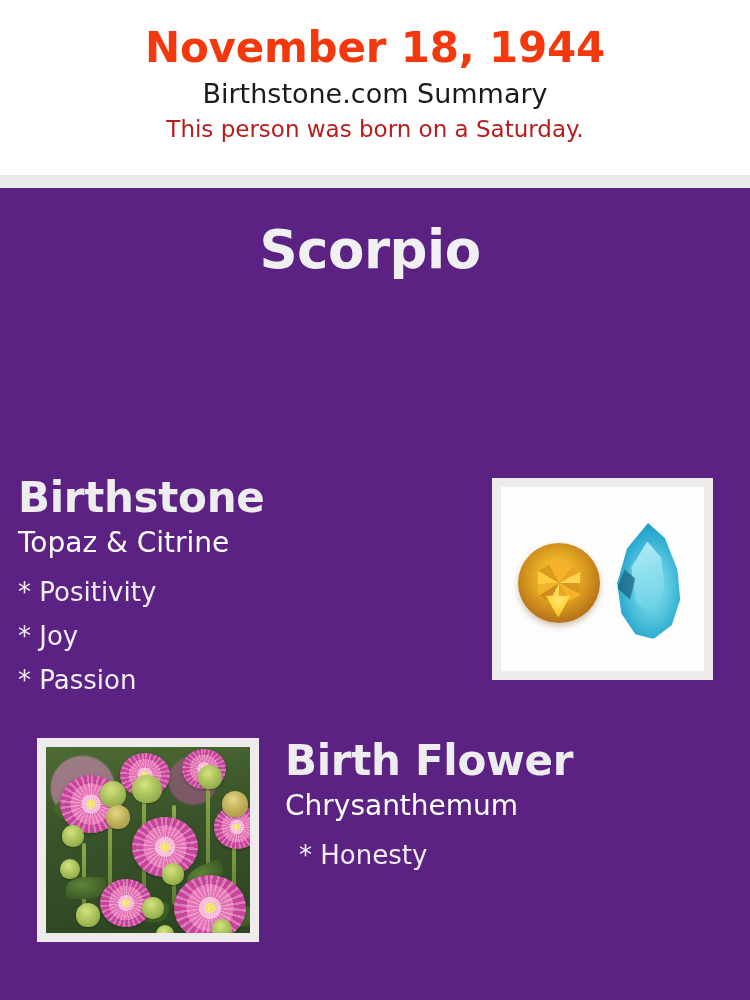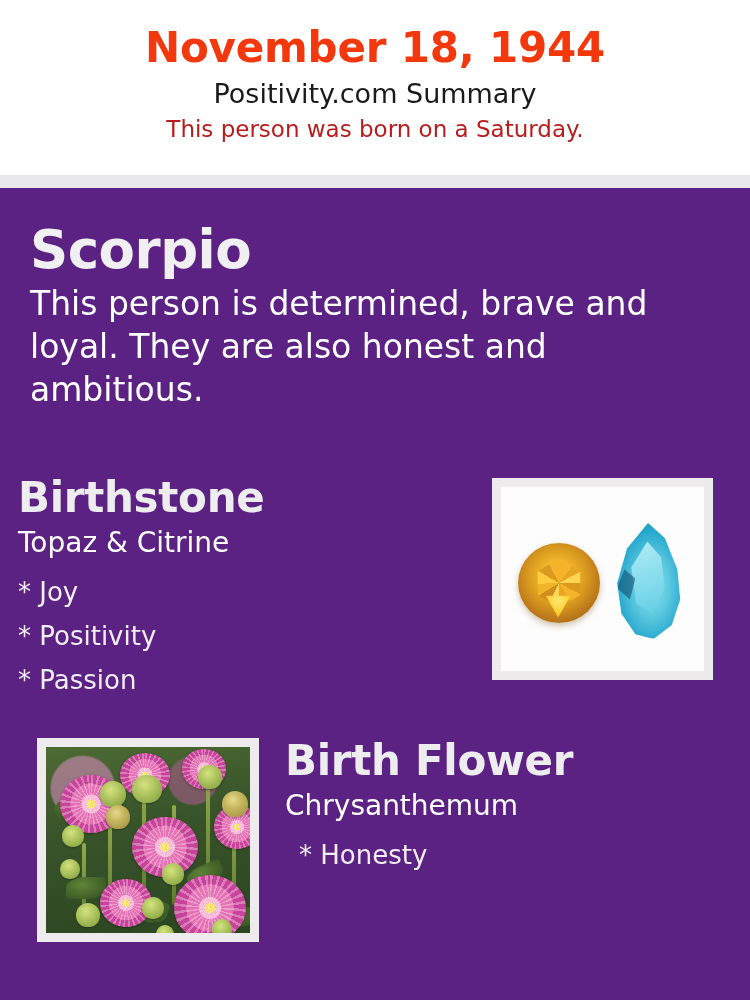--- a/index.html
+++ b/index.html
@@ -69,20 +69,21 @@
     left: 30px;
     top: 32px;
     width: 680px;
   }
   .zodiac-title {
     color: #F0EFF1;
     font-size: 53px;
     font-weight: bold;
     line-height: 60px;
     letter-spacing: -0.5px;
+    text-align: center;
   }
   .zodiac-desc {
     color: #FFFFFF;
     font-size: 33px;
     font-weight: normal;
     line-height: 43px;
     margin-top: 2px;
     width: 660px;
   }
 
@@ -275,38 +276,37 @@
     position: absolute;
     background: radial-gradient(ellipse at 40% 35%, #5E8437 0%, #3F5E26 70%, #2E4820 100%);
     border-radius: 50% 10% 50% 10%;
   }
 </style>
 </head>
 <body>
 
 <div class="header">
   <div class="header-date">November 18, 1944</div>
-  <div class="header-subtitle">Positivity.com Summary</div>
+  <div class="header-subtitle">Birthstone.com Summary</div>
   <div class="header-note">This person was born on a Saturday.</div>
 </div>
 <div class="divider-band"></div>
 
 <div class="body-panel">
 
   <div class="zodiac">
     <div class="zodiac-title">Scorpio</div>
-    <div class="zodiac-desc">This person is determined, brave and loyal. They are also honest and ambitious.</div>
   </div>
 
   <div class="birthstone-text">
     <div class="section-title">Birthstone</div>
     <div class="section-subtitle">Topaz &amp; Citrine</div>
     <ul class="trait-list">
+      <li class="trait-item">* Positivity</li>
       <li class="trait-item">* Joy</li>
-      <li class="trait-item">* Positivity</li>
       <li class="trait-item">* Passion</li>
     </ul>
   </div>
 
   <div class="photo-frame" id="gem-frame">
     <div class="photo-inner">
       <div class="gem-citrine"></div>
       <div class="gem-topaz"></div>
     </div>
   </div>

